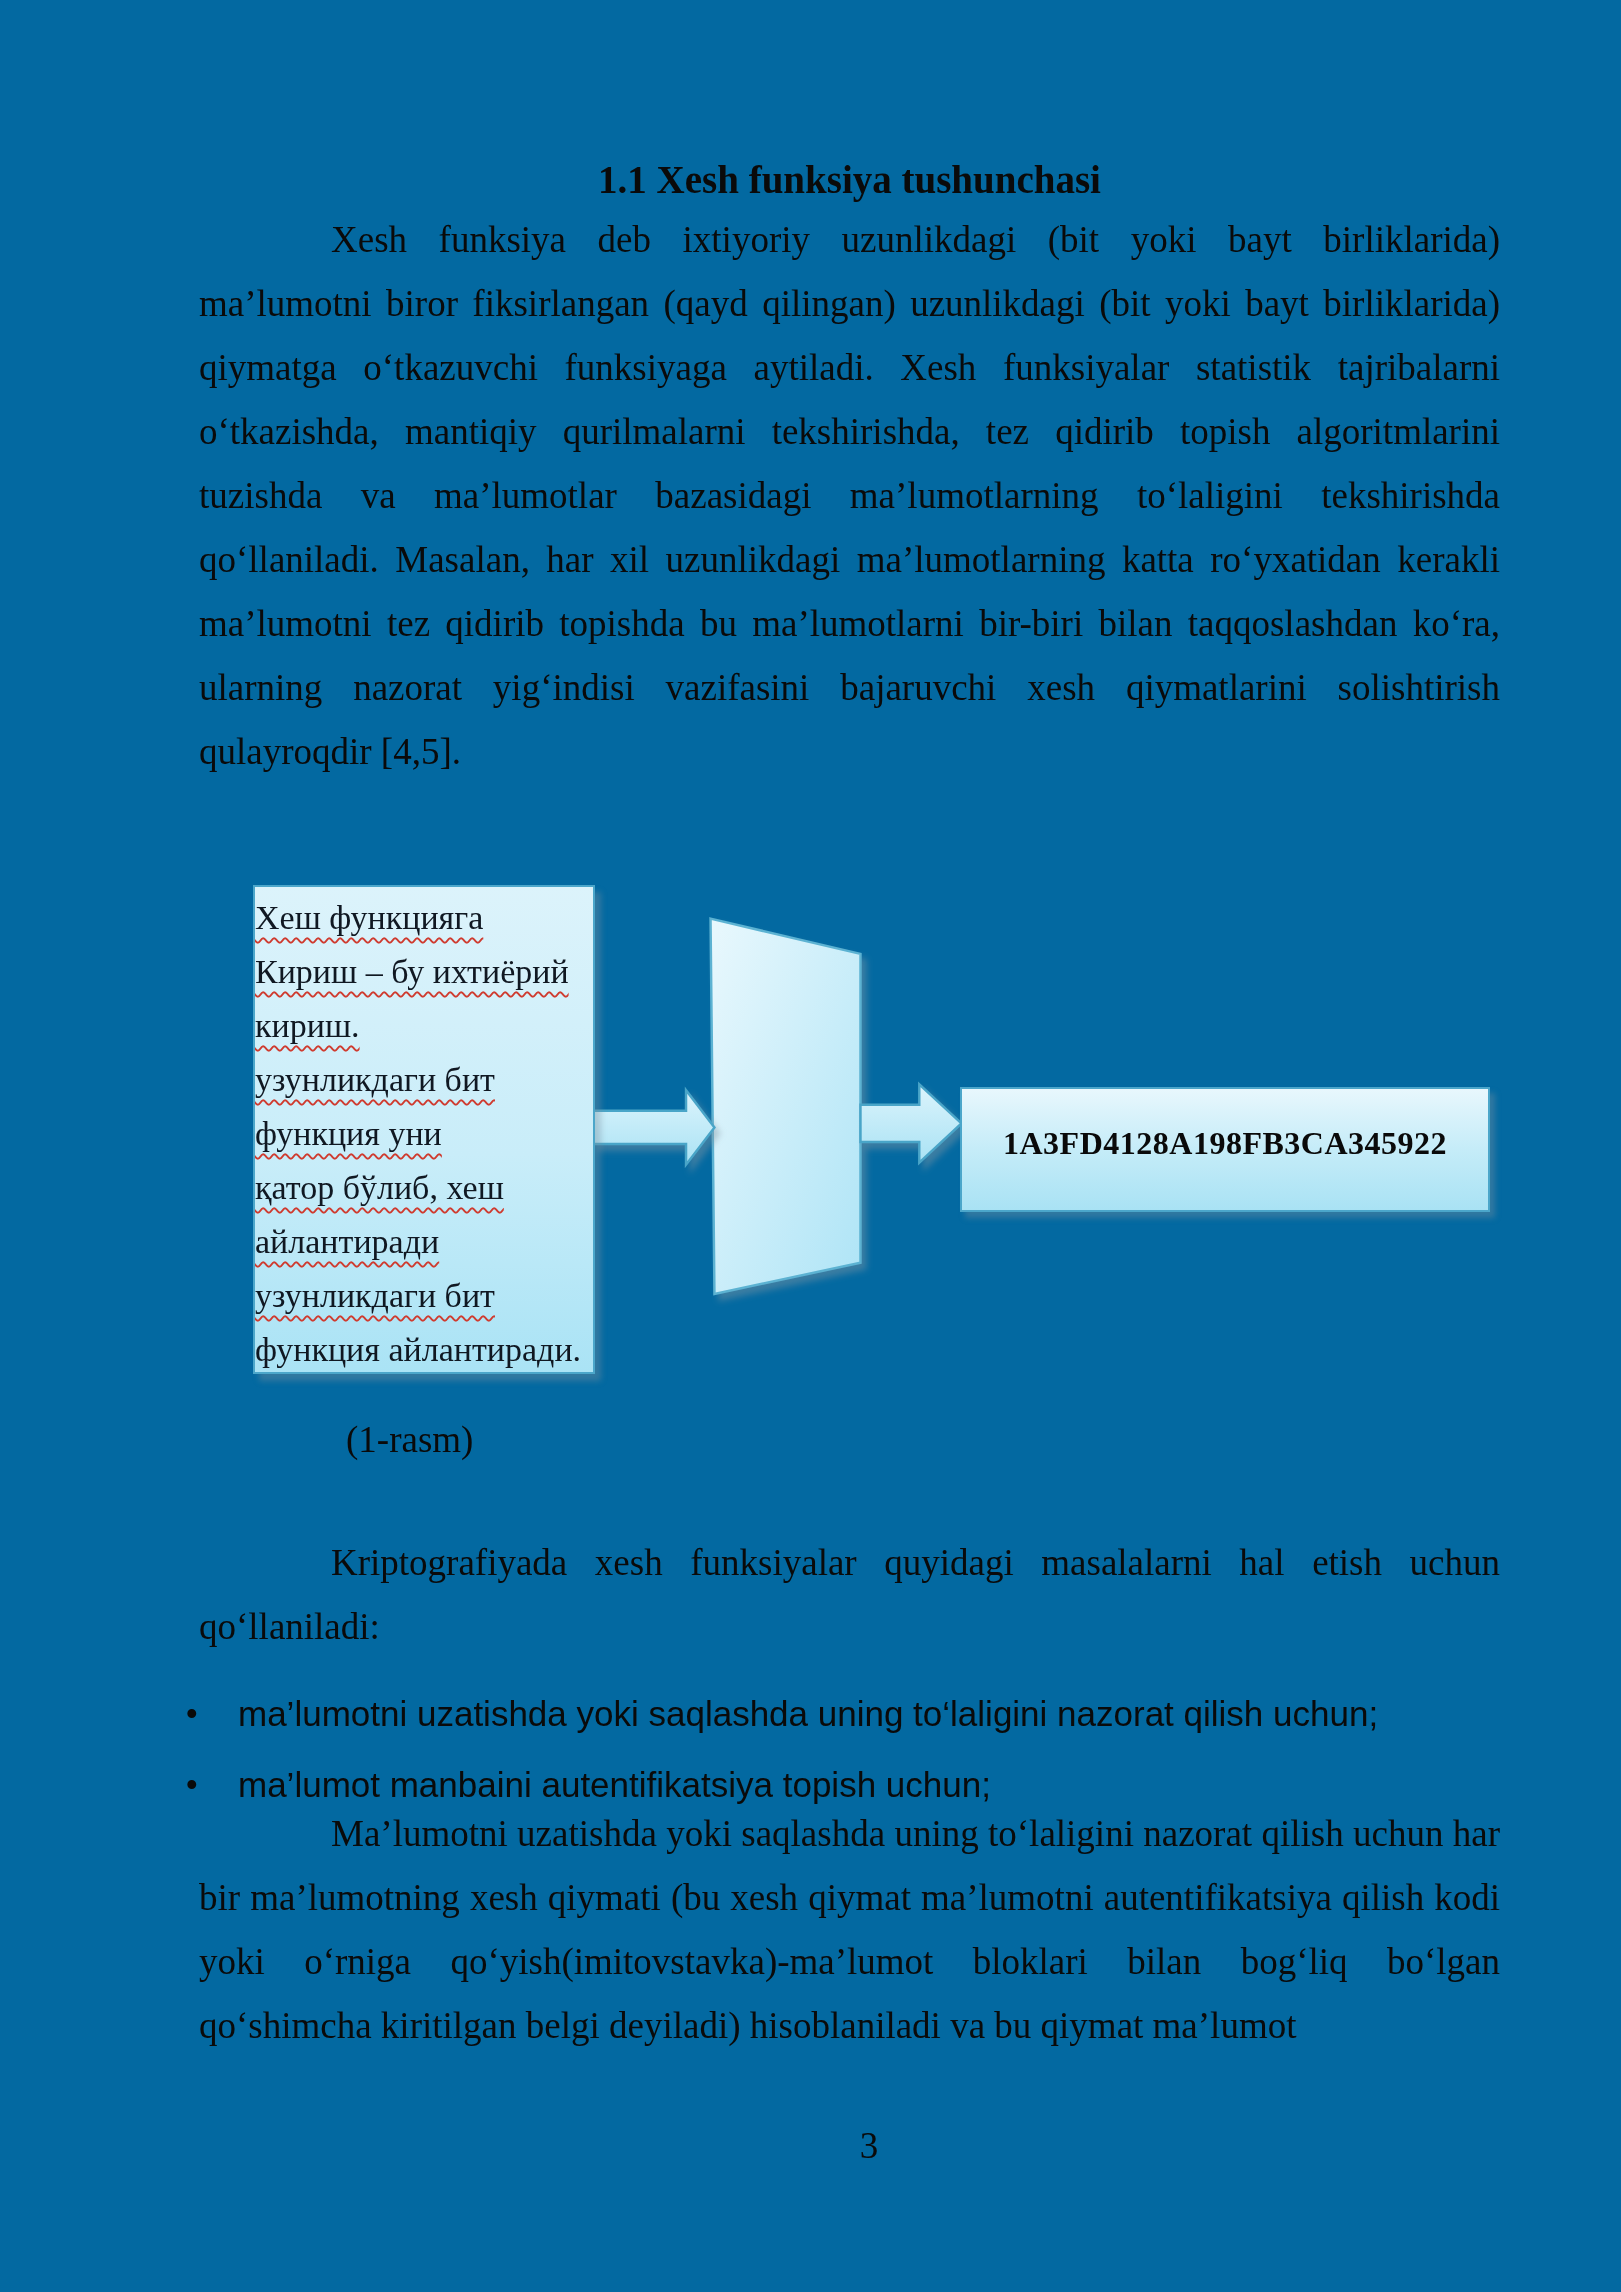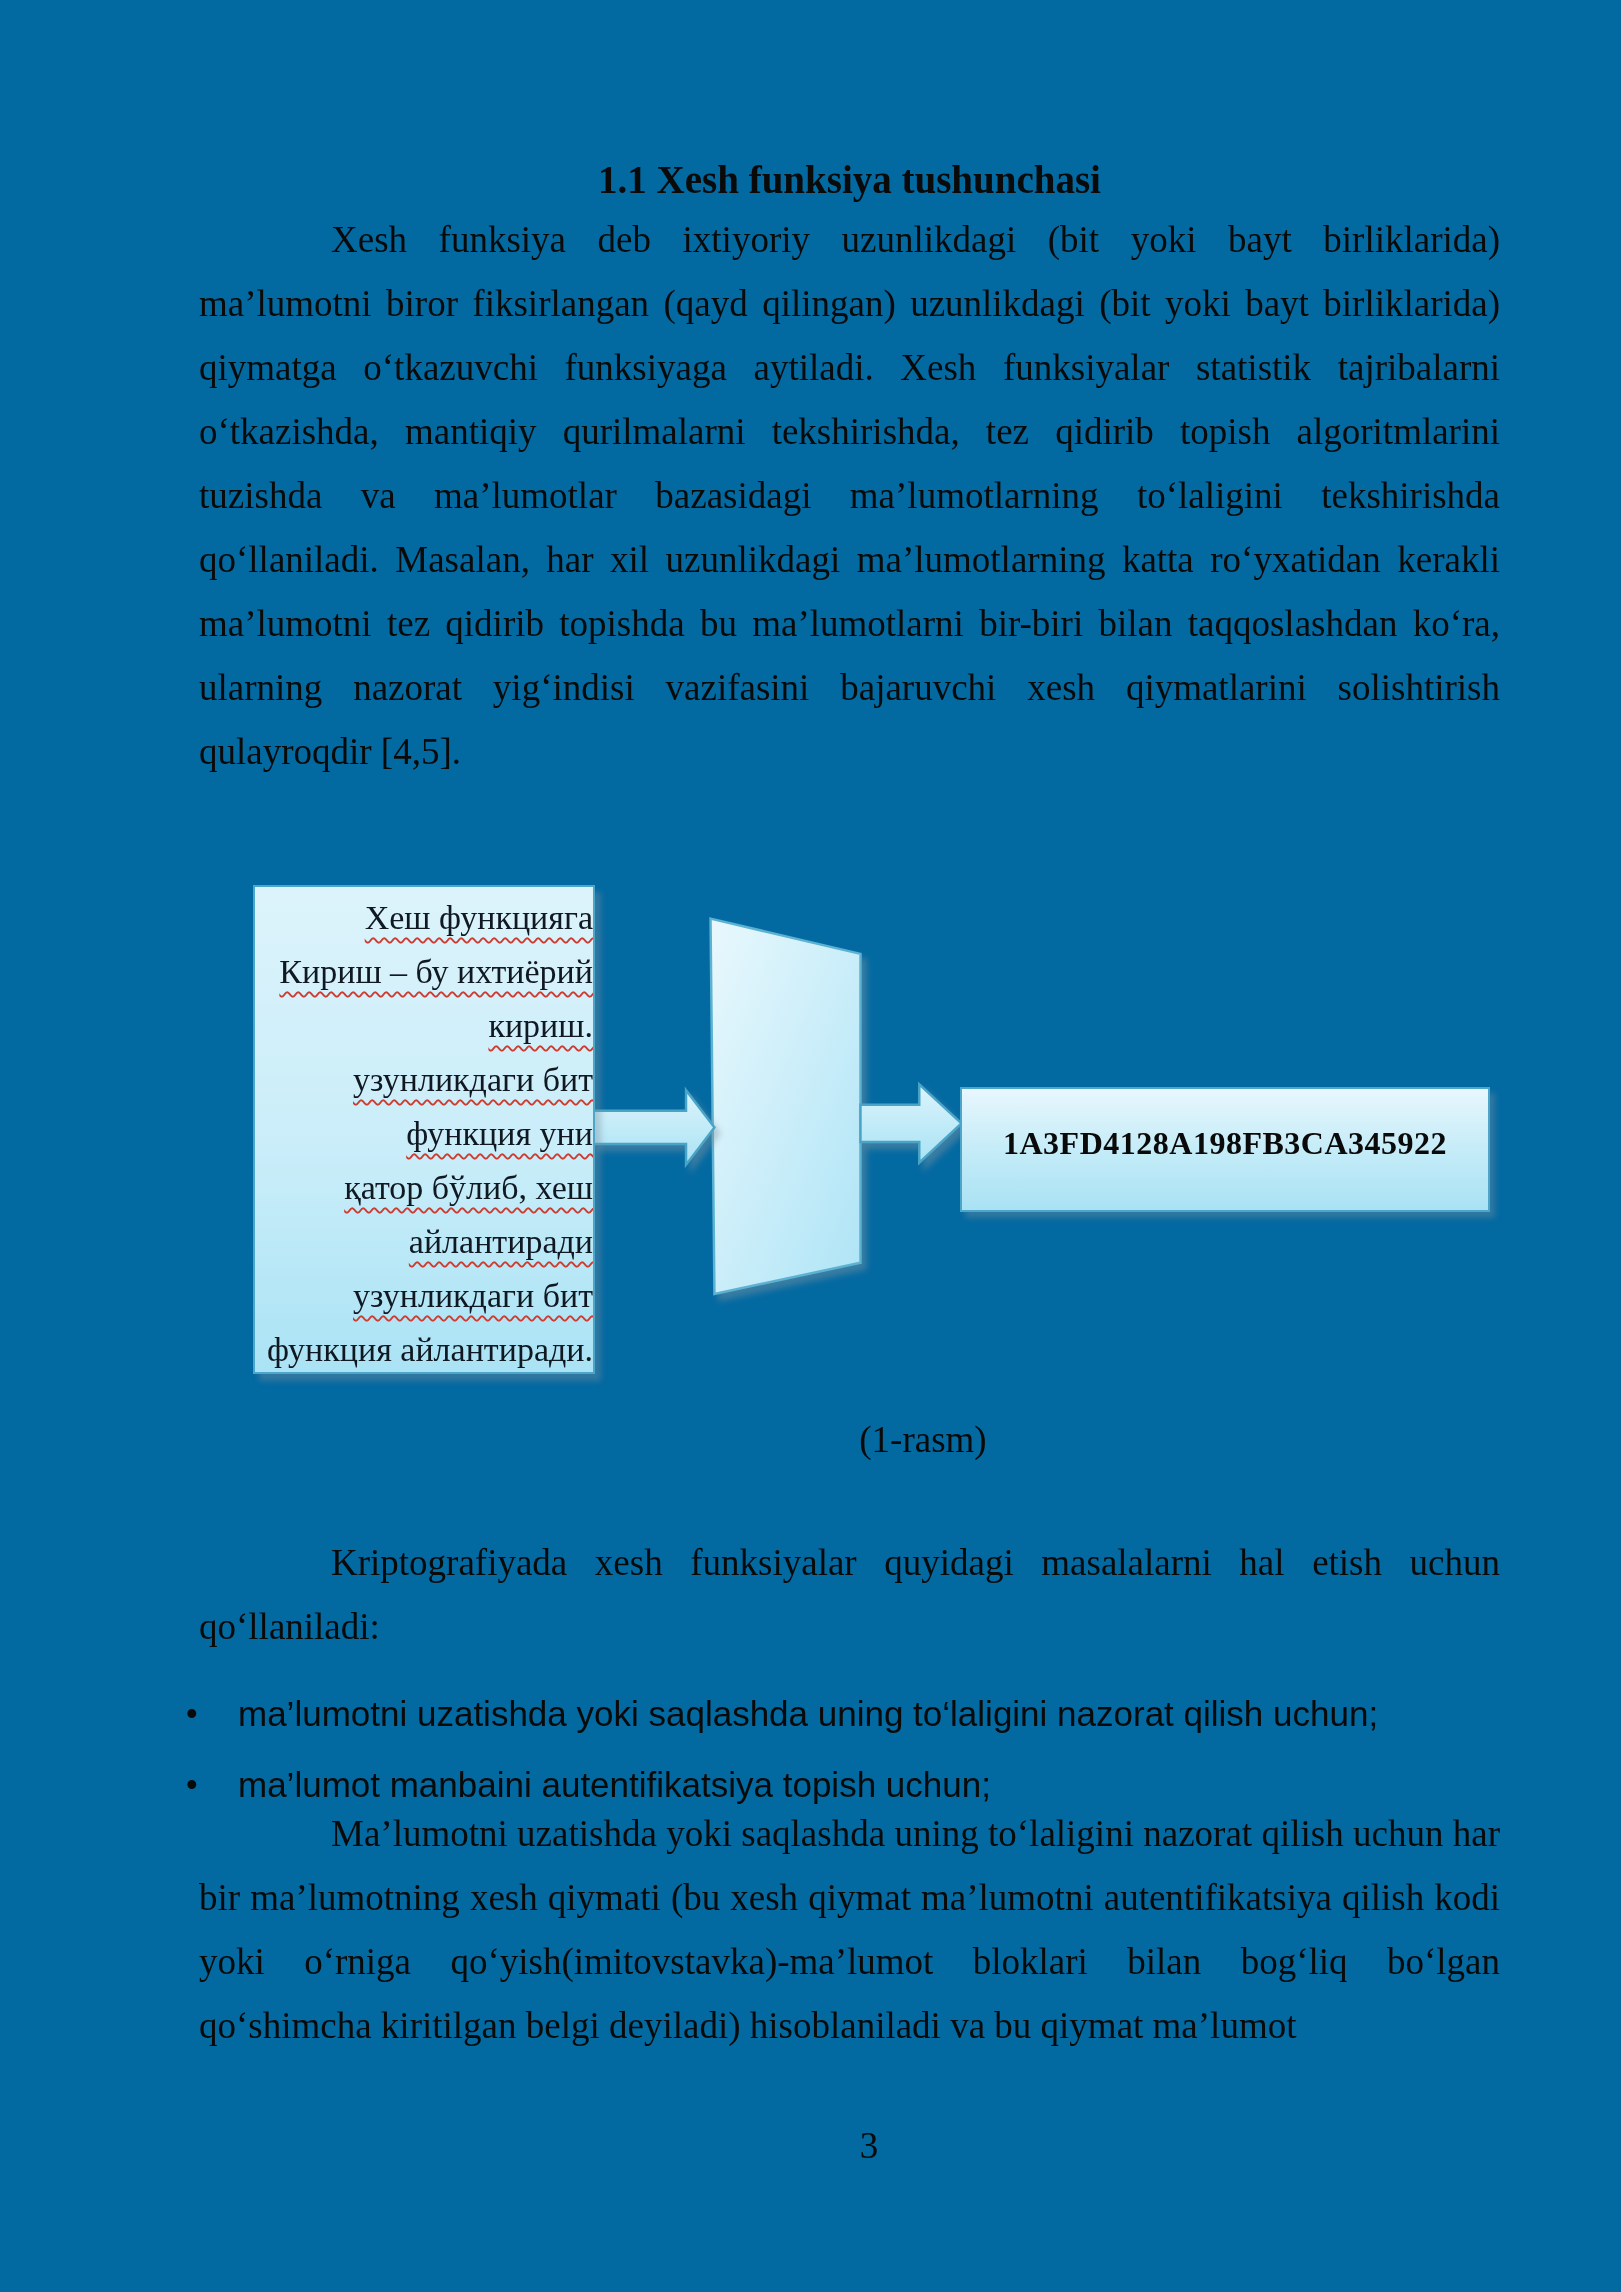--- a/index.html
+++ b/index.html
@@ -23,21 +23,21 @@
     font-size:37px;line-height:64px;
     text-align:justify;
     color:#0a0a0a;
   }
   .indent{text-indent:132px;}
   #para1{top:208px;}
   #para2{top:1531px;}
   #para3{top:1802px;}
   .figure-caption{
     position:absolute;left:199px;top:1409px;width:1301px;
-    text-align:center;padding-left:147px;box-sizing:border-box;
+    padding-left:147px;box-sizing:border-box;
     font-size:37px;line-height:61px;color:#0a0a0a;
   }
   .bullet-list{
     position:absolute;left:186px;top:1678px;width:1333px;
     margin:0;padding:0;list-style:none;
     font-family:"Liberation Sans","DejaVu Sans",sans-serif;
     font-size:35px;line-height:71px;color:#0a0a0a;
   }
   .bullet-list .bullet-item{display:flex;align-items:flex-start;}
   .bullet-dot{
@@ -51,21 +51,21 @@
   }
 
   
   .diagram-svg{position:absolute;left:0;top:0;pointer-events:none;}
   .hash-input-box{
     position:absolute;left:253px;top:885px;width:342px;height:489px;
     box-sizing:border-box;
     border:2.9px solid #4ba6ca;
     background:linear-gradient(180deg,#dcf3fb 0%,#c9edf9 55%,#aae3f5 100%);
     box-shadow:5.9px 6.9px 5.9px rgba(120,145,160,0.40);
-    text-align:right;
+    text-align:left;
     font-size:34px;line-height:54px;padding-top:3.9px;
     color:#101822;
   }
   .hash-input-line{
     text-decoration-line:underline;
     text-decoration-style:wavy;
     text-decoration-color:#cf3b2f;
     text-decoration-thickness:2px;
     text-underline-offset:7.8px;
   }

